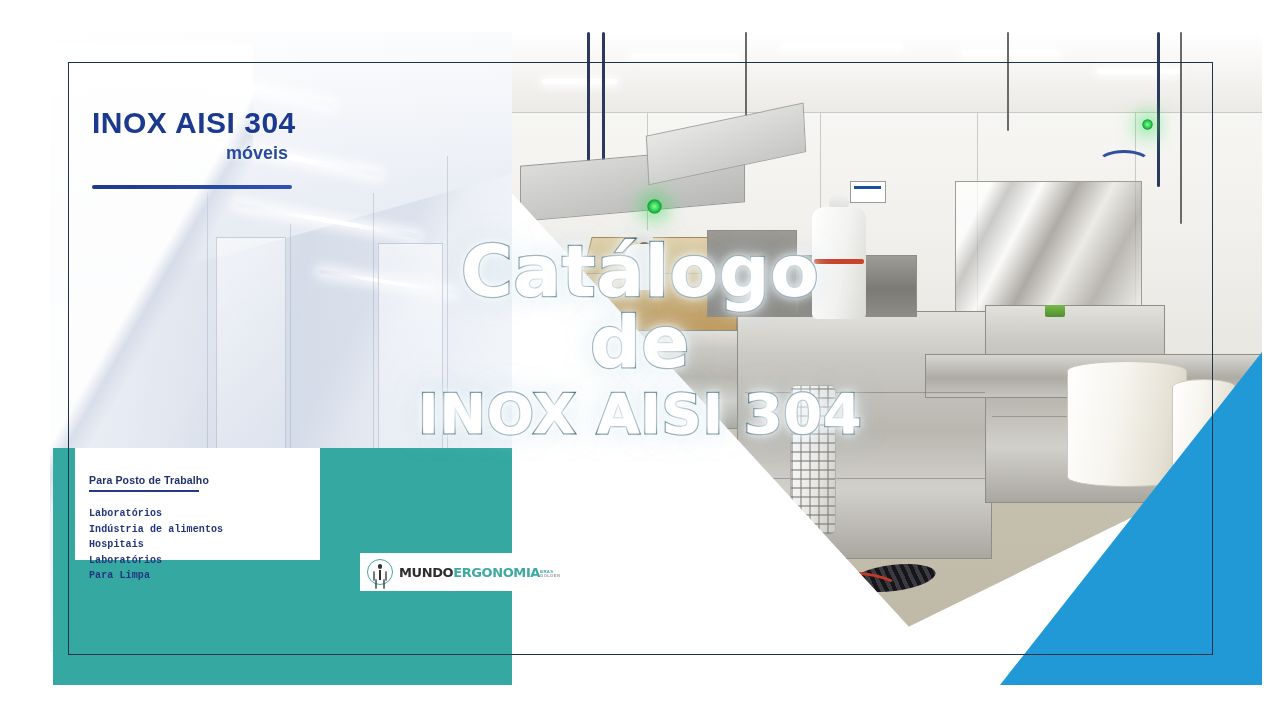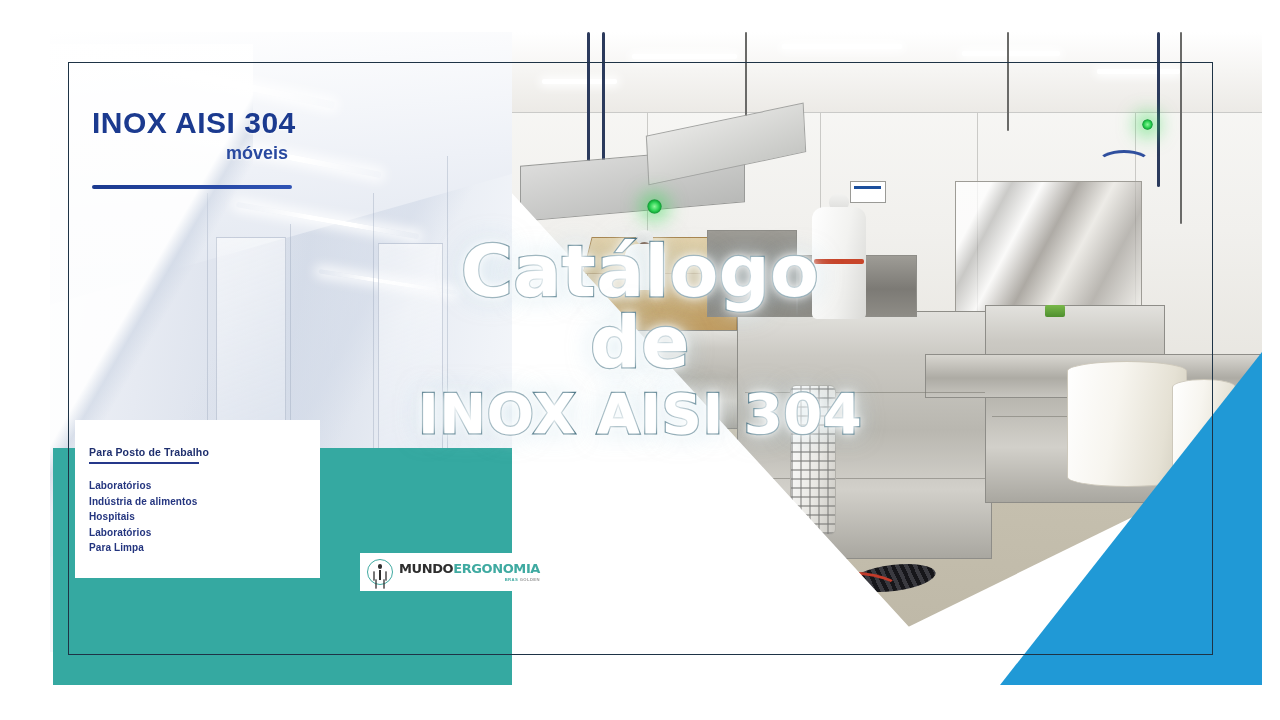--- a/index.html
+++ b/index.html
@@ -109,38 +109,38 @@
 
   
   .teal-band {
     position: absolute;
     left: 53px; top: 448px;
     width: 459px; height: 237px;
     background: #35a9a1;
   }
   .info-card {
     position: absolute;
-    left: 75px; top: 420px;
-    width: 245px; height: 158px;
+    left: 75px; top: 448px;
+    width: 245px; height: 112px;
     background: #ffffff;
   }
   .info-card-inner { padding: 26px 0 0 14px; }
   .info-heading {
     font-size: 10.5px;
     font-weight: bold;
     color: #1f2f6e;
     letter-spacing: .15px;
     margin-bottom: 4px;
   }
   .info-heading-rule {
     width: 110px; height: 2px;
     background: #25388a;
     margin-bottom: 14px;
   }
-  .info-list { list-style: none; }
+  .info-list { list-style: none; font-family: Liberation Mono, monospace; }
   .info-list li {
     font-size: 10px;
     font-weight: bold;
     color: #24357f;
     line-height: 15.5px;
     letter-spacing: .1px;
   }
 
   
   .logo-plate {
@@ -174,21 +174,21 @@
     content: "";
     position: absolute;
     left: 50%; top: 9.5px;
     margin-left: -0.9px;
     width: 1.8px; height: 10px;
     background: #2f2f2f;
     box-shadow:
       -6px 1px 0 -0.35px #2f2f2f,  6px 1px 0 -0.35px #2f2f2f,
       -4px 9px 0 -0.35px #2f2f2f,  4px 9px 0 -0.35px #2f2f2f;
   }
-  .logo-words { display: flex; flex-direction: column; line-height: 1; }
+  .logo-words { display: flex; flex-direction: row; line-height: 1; }
   .logo-row { display: flex; align-items: baseline; }
   .logo-mundo {
     font-size: 13px; font-weight: bold; color: #2e2e2e;
     letter-spacing: -0.4px;
     font-family: "DejaVu Sans", sans-serif;
   }
   .logo-ergo {
     font-size: 13px; font-weight: bold; color: #3faaa1;
     letter-spacing: -0.4px;
     font-family: "DejaVu Sans", sans-serif;

